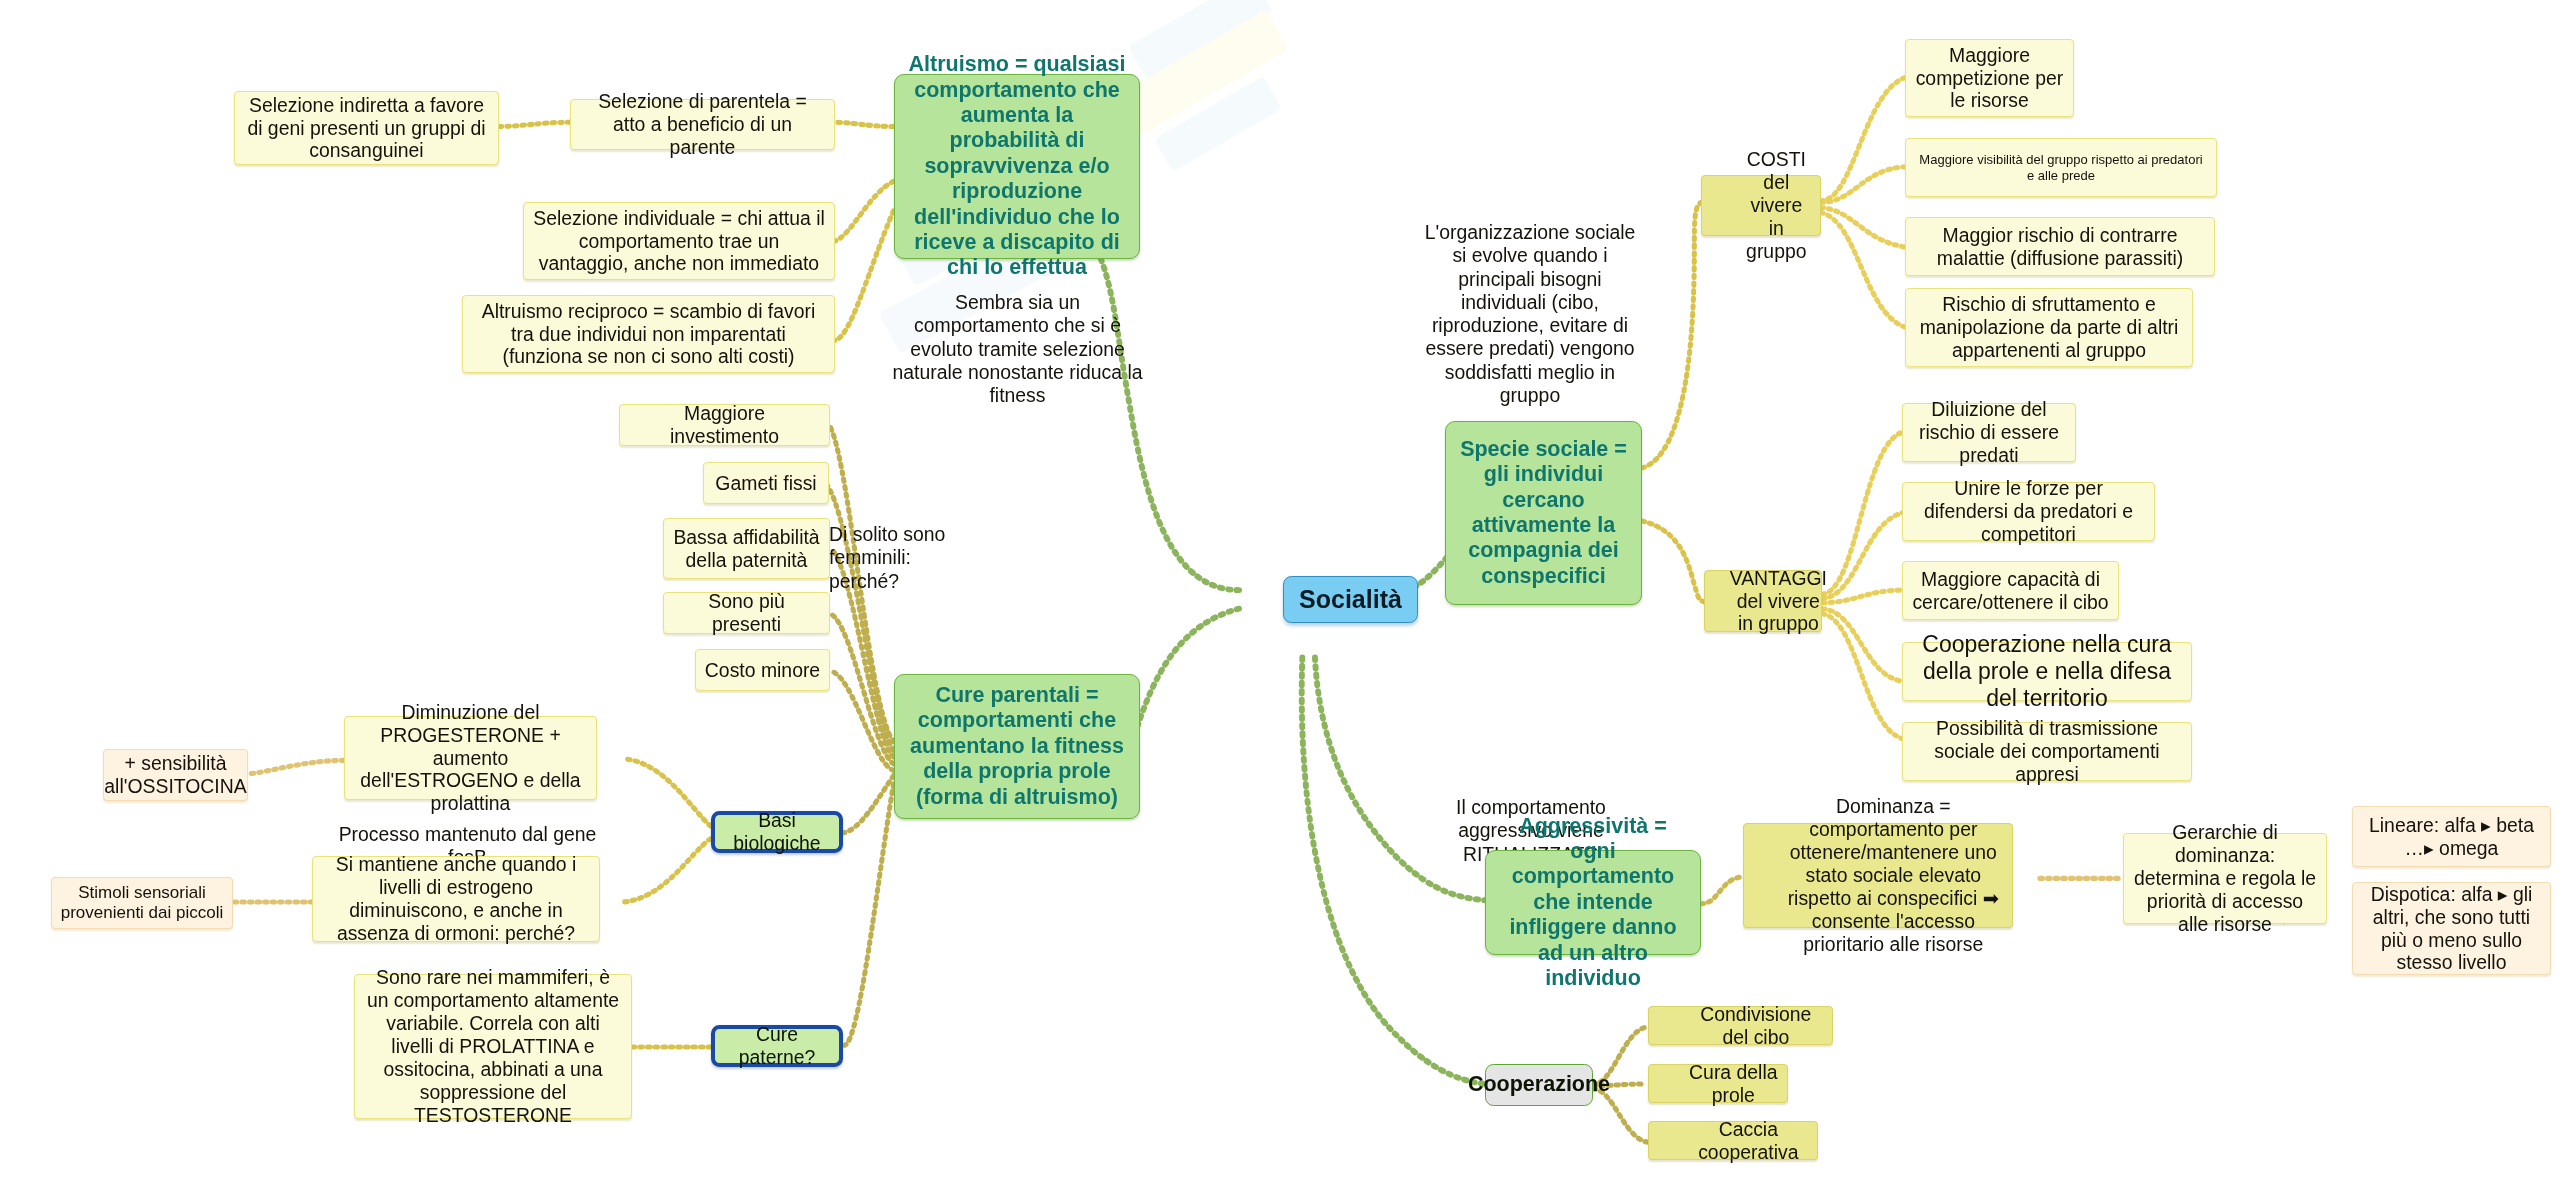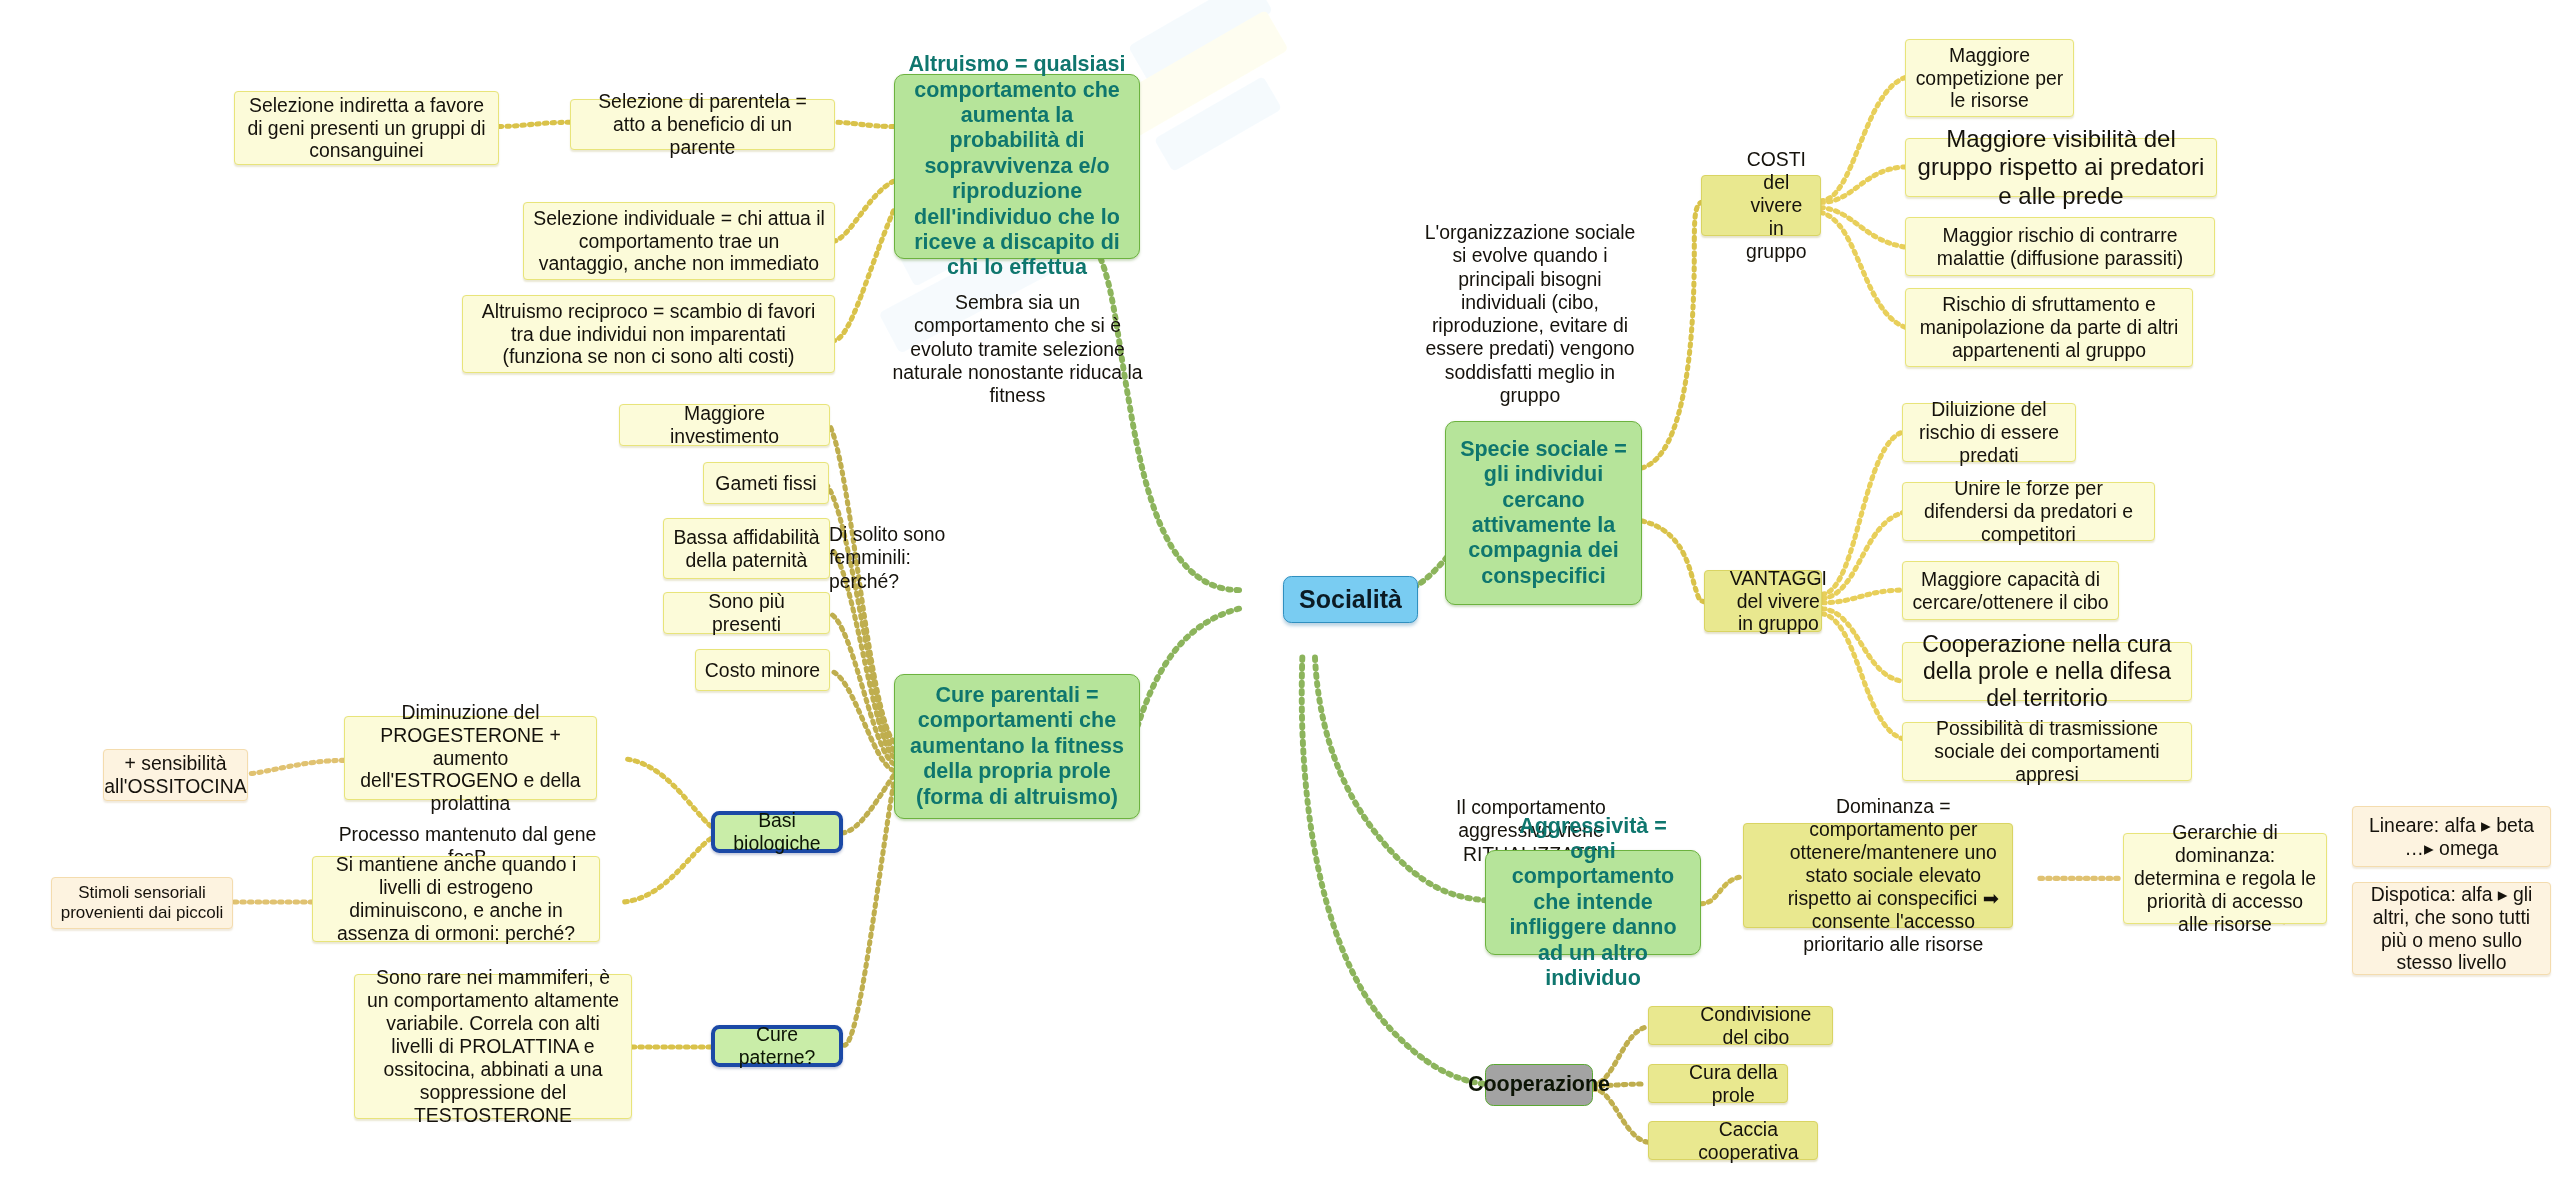--- a/index.html
+++ b/index.html
@@ -45,21 +45,21 @@
   
   .g{
     background:#b6e49a;
     border:1.7px solid #6cb23f;
     color:#0f766e;
     font-weight:bold;
     box-shadow:0 1.7px 2.5px rgba(90,140,50,.30);
     border-radius:10px;
   }
   .g2{
-    background:#a3a3a3;
+    background:#e5e5e5;
     border:1.7px solid #5aa832;
     color:#0c1405;
     font-weight:bold;
     border-radius:8.4px;
   }
   
   .b{
     background:#c9eda8;
     border:4.2px solid #1b49a6;
     color:#0c1405;
@@ -208,21 +208,21 @@
 
   <div class="node y" style="left:354px;top:974px;width:278px;height:145px;font-size:19.4px;">Sono rare nei mammiferi, è un comportamento altamente variabile. Correla con alti livelli di PROLATTINA e ossitocina, abbinati a una soppressione del TESTOSTERONE</div>
 
   <div class="note" style="left:1416px;top:221px;width:228px;font-size:19.4px;">L'organizzazione sociale si evolve quando i principali bisogni individuali (cibo, riproduzione, evitare di essere predati) vengono soddisfatti meglio in gruppo</div>
 
   <div class="node g" style="left:1445px;top:421px;width:197px;height:184px;font-size:21.5px;">Specie sociale = gli individui cercano attivamente la compagnia dei conspecifici</div>
 
   <div class="node k" style="left:1701px;top:175px;width:120px;height:61px;font-size:19.4px;">COSTI del vivere in gruppo</div>
 
   <div class="node y" style="left:1905px;top:39px;width:169px;height:78px;font-size:19.4px;">Maggiore competizione per le risorse</div>
-  <div class="node y" style="left:1905px;top:138px;width:312px;height:59px;font-size:24px;">Maggiore visibilità del gruppo rispetto ai predatori e alle prede</div>
+  <div class="node y" style="left:1905px;top:138px;width:312px;height:59px;font-size:13px;">Maggiore visibilità del gruppo rispetto ai predatori e alle prede</div>
   <div class="node y" style="left:1905px;top:217px;width:310px;height:59px;font-size:19.4px;">Maggior rischio di contrarre malattie (diffusione parassiti)</div>
   <div class="node y" style="left:1905px;top:288px;width:288px;height:79px;font-size:19.4px;">Rischio di sfruttamento e manipolazione da parte di altri appartenenti al gruppo</div>
 
   <div class="node k" style="left:1704px;top:570px;width:118px;height:62px;font-size:19.4px;">VANTAGGI del vivere in gruppo</div>
 
   <div class="node y" style="left:1902px;top:403px;width:174px;height:59px;font-size:19.4px;">Diluizione del rischio di essere predati</div>
   <div class="node y" style="left:1902px;top:482px;width:253px;height:59px;font-size:19.4px;">Unire le forze per difendersi da predatori e competitori</div>
   <div class="node y" style="left:1902px;top:561px;width:217px;height:59px;font-size:19.4px;">Maggiore capacità di cercare/ottenere il cibo</div>
   <div class="node y" style="left:1902px;top:642px;width:290px;height:59px;font-size:23px;">Cooperazione nella cura della prole e nella difesa del territorio</div>
   <div class="node y" style="left:1902px;top:722px;width:290px;height:59px;font-size:19.4px;">Possibilità di trasmissione sociale dei comportamenti appresi</div>

